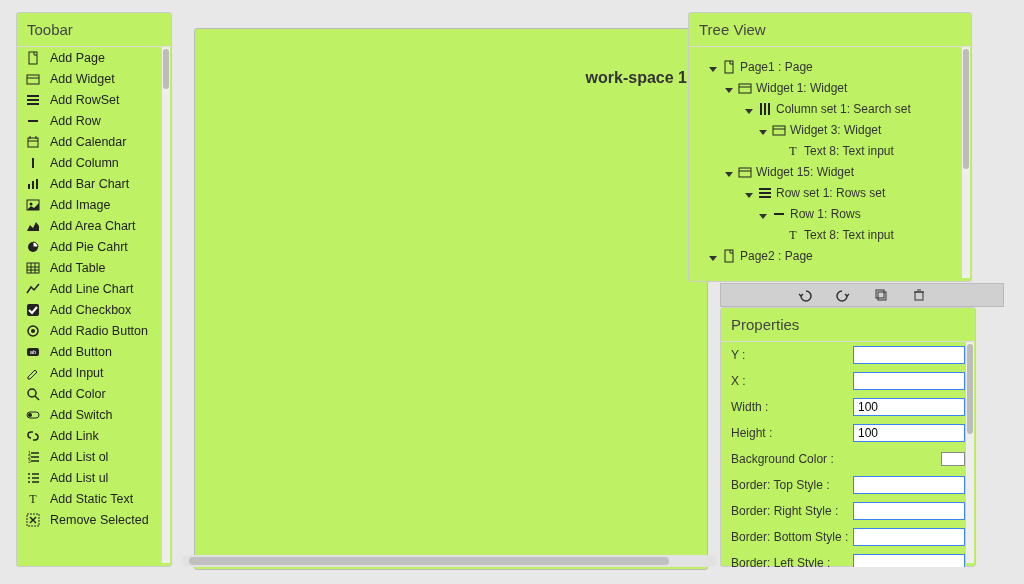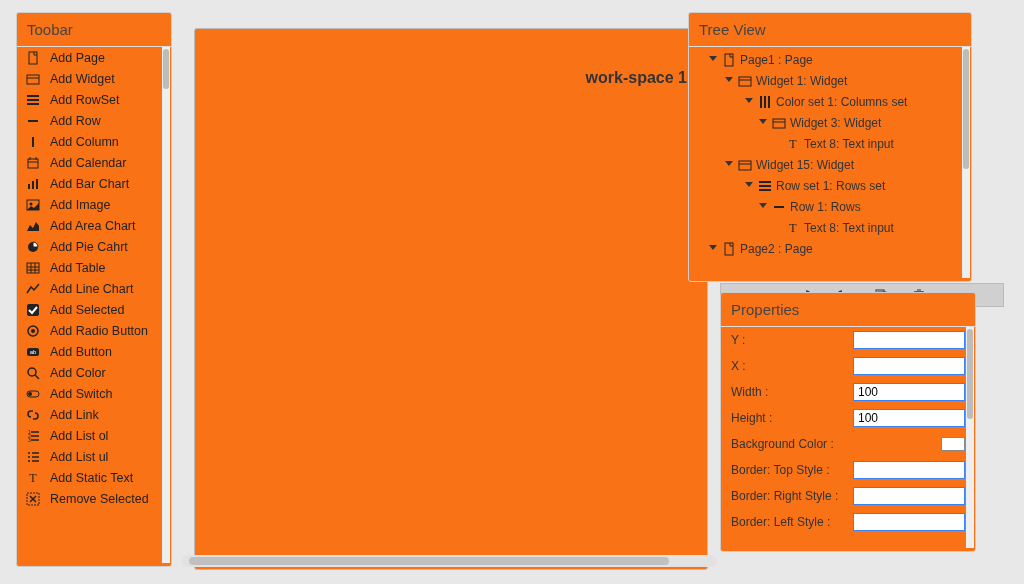--- a/index.html
+++ b/index.html
@@ -8,21 +8,21 @@
   font-size: 13px;
   color: #333;
   background: #e8e8e8;
   width: 1024px;
   height: 584px;
   overflow: hidden;
   position: relative;
 }
 .panel {
   position: absolute;
-  background: #f97316;
+  background: #bef264;
   border: 1px solid #ccc;
   border-radius: 3px;
 }
 .panel-header {
   padding: 8px 10px;
   font-size: 15px;
   color: #444;
   border-bottom: 1px solid #ddd;
 }
 .panel-body {
@@ -75,21 +75,21 @@
   width: 480px; height: 8px;
   background: #c0c0c0;
   border-radius: 4px;
 }
 
 
 #tree-panel { left: 688px; top: 12px; width: 284px; height: 270px; }
 #tree-body { height: 235px; font-size: 12px; padding: 6px 4px 6px 8px; }
 .tree-row {
   display: flex;
-  align-items: flex-start;
+  align-items: flex-end;
   height: 21px;
   cursor: pointer;
 }
 .tree-row .caret {
   width: 10px; height: 10px;
   margin-right: 3px;
   display: inline-flex;
   align-items: center;
 }
 .tree-row .ticon {
@@ -110,21 +110,21 @@
   background: #d0d0d0;
   border: 1px solid #bbb;
   display: flex;
   align-items: center;
   justify-content: center;
   gap: 24px;
 }
 #action-bar .abtn { width: 14px; height: 14px; cursor: pointer; display: inline-flex; align-items: center; justify-content: center; color: #333; }
 
 
-#props-panel { left: 720px; top: 292px; width: 256px; height: 260px; }
+#props-panel { left: 720px; top: 307px; width: 256px; height: 260px; }
 #props-body { height: 225px; overflow-y: scroll; }
 .prop-row {
   display: flex;
   align-items: center;
   height: 26px;
   padding: 0 10px;
 }
 .prop-row .plabel { flex: 1; font-size: 12px; color: #333; }
 .prop-row input {
   width: 112px;
@@ -193,35 +193,35 @@
         <span class="icon">
           <svg width="14" height="14" viewBox="0 0 14 14">
             <line x1="2" y1="7" x2="12" y2="7" stroke="#222" stroke-width="2"></line>
           </svg>
         </span>
         <span class="label">Add Row</span>
       </div>
       <div class="tool-item">
         <span class="icon">
           <svg width="14" height="14" viewBox="0 0 14 14">
-            <line x1="7" y1="2" x2="7" y2="12" stroke="#222" stroke-width="2"></line>
-          </svg>
-        </span>
-        <span class="label">Add Column</span>
-      </div>
-      <div class="tool-item">
-        <span class="icon">
-          <svg width="14" height="14" viewBox="0 0 14 14">
             <rect x="2" y="3" width="10" height="9" fill="none" stroke="#222"></rect>
             <line x1="2" y1="6" x2="12" y2="6" stroke="#222"></line>
             <line x1="4" y1="1" x2="4" y2="4" stroke="#222"></line>
             <line x1="10" y1="1" x2="10" y2="4" stroke="#222"></line>
           </svg>
         </span>
         <span class="label">Add Calendar</span>
+      </div>
+      <div class="tool-item">
+        <span class="icon">
+          <svg width="14" height="14" viewBox="0 0 14 14">
+            <line x1="7" y1="2" x2="7" y2="12" stroke="#222" stroke-width="2"></line>
+          </svg>
+        </span>
+        <span class="label">Add Column</span>
       </div>
       <div class="tool-item">
         <span class="icon">
           <svg width="14" height="14" viewBox="0 0 14 14">
             <rect x="2" y="7" width="2" height="5" fill="#222"></rect>
             <rect x="6" y="4" width="2" height="8" fill="#222"></rect>
             <rect x="10" y="2" width="2" height="10" fill="#222"></rect>
           </svg>
         </span>
         <span class="label">Add Bar Chart</span>
@@ -273,39 +273,48 @@
         </span>
         <span class="label">Add Line Chart</span>
       </div>
       <div class="tool-item">
         <span class="icon">
           <svg width="14" height="14" viewBox="0 0 14 14">
             <rect x="1" y="1" width="12" height="12" rx="2" fill="#222"></rect>
             <path d="M3 7 L6 10 L11 4" fill="none" stroke="#fff" stroke-width="2"></path>
           </svg>
         </span>
-        <span class="label">Add Selected</span>
+        <span class="label">Add Checkbox</span>
       </div>
       <div class="tool-item">
         <span class="icon">
           <svg width="14" height="14" viewBox="0 0 14 14">
             <circle cx="7" cy="7" r="5" fill="none" stroke="#222" stroke-width="1.5"></circle>
             <circle cx="7" cy="7" r="2" fill="#222"></circle>
           </svg>
         </span>
         <span class="label">Add Radio Button</span>
       </div>
       <div class="tool-item">
         <span class="icon">
           <svg width="14" height="14" viewBox="0 0 14 14">
             <rect x="1" y="3" width="12" height="8" rx="2" fill="#222"></rect>
             <text x="7" y="9" font-size="6" text-anchor="middle" fill="#fff">ab</text>
           </svg>
         </span>
         <span class="label">Add Button</span>
+      </div>
+      <div class="tool-item">
+        <span class="icon">
+          <svg width="14" height="14" viewBox="0 0 14 14">
+            <path d="M2 11 L9 4 L11 6 L4 13 L2 13 Z" fill="none" stroke="#222"></path>
+            <line x1="9" y1="4" x2="11" y2="6" stroke="#222"></line>
+          </svg>
+        </span>
+        <span class="label">Add Input</span>
       </div>
       <div class="tool-item">
         <span class="icon">
           <svg width="14" height="14" viewBox="0 0 14 14">
             <circle cx="6" cy="6" r="4" fill="none" stroke="#222" stroke-width="1.5"></circle>
             <line x1="9" y1="9" x2="13" y2="13" stroke="#222" stroke-width="1.5"></line>
           </svg>
         </span>
         <span class="label">Add Color</span>
       </div>
@@ -420,21 +429,21 @@
             <path d="M0 2 L8 2 L4 7 Z" fill="#333"></path>
           </svg>
         </span>
         <span class="ticon">
           <svg width="14" height="14" viewBox="0 0 14 14">
             <line x1="3" y1="1" x2="3" y2="13" stroke="#222" stroke-width="2"></line>
             <line x1="7" y1="1" x2="7" y2="13" stroke="#222" stroke-width="2"></line>
             <line x1="11" y1="1" x2="11" y2="13" stroke="#222" stroke-width="2"></line>
           </svg>
         </span>
-        <span class="">Color set 1: Columns set</span>
+        <span class="">Column set 1: Search set</span>
       </div>
       <div class="tree-row ind4">
         <span class="caret">
           <svg width="8" height="8" viewBox="0 0 8 8">
             <path d="M0 2 L8 2 L4 7 Z" fill="#333"></path>
           </svg>
         </span>
         <span class="ticon">
           <svg width="14" height="14" viewBox="0 0 14 14">
             <rect x="1" y="3" width="12" height="9" fill="none" stroke="#222"></rect>
@@ -576,20 +585,24 @@
       </div>
       <div class="prop-row">
         <span class="plabel">Border: Top Style :</span>
         <input value="" style="">
       </div>
       <div class="prop-row">
         <span class="plabel">Border: Right Style :</span>
         <input value="" style="">
       </div>
       <div class="prop-row">
+        <span class="plabel">Border: Bottom Style :</span>
+        <input value="" style="">
+      </div>
+      <div class="prop-row">
         <span class="plabel">Border: Left Style :</span>
         <input value="" style="">
       </div>
     </div>
   <div class="vscroll">
       <div class="thumb" style="height:90px"></div>
     </div>
 </div>
 
 </body></html>

